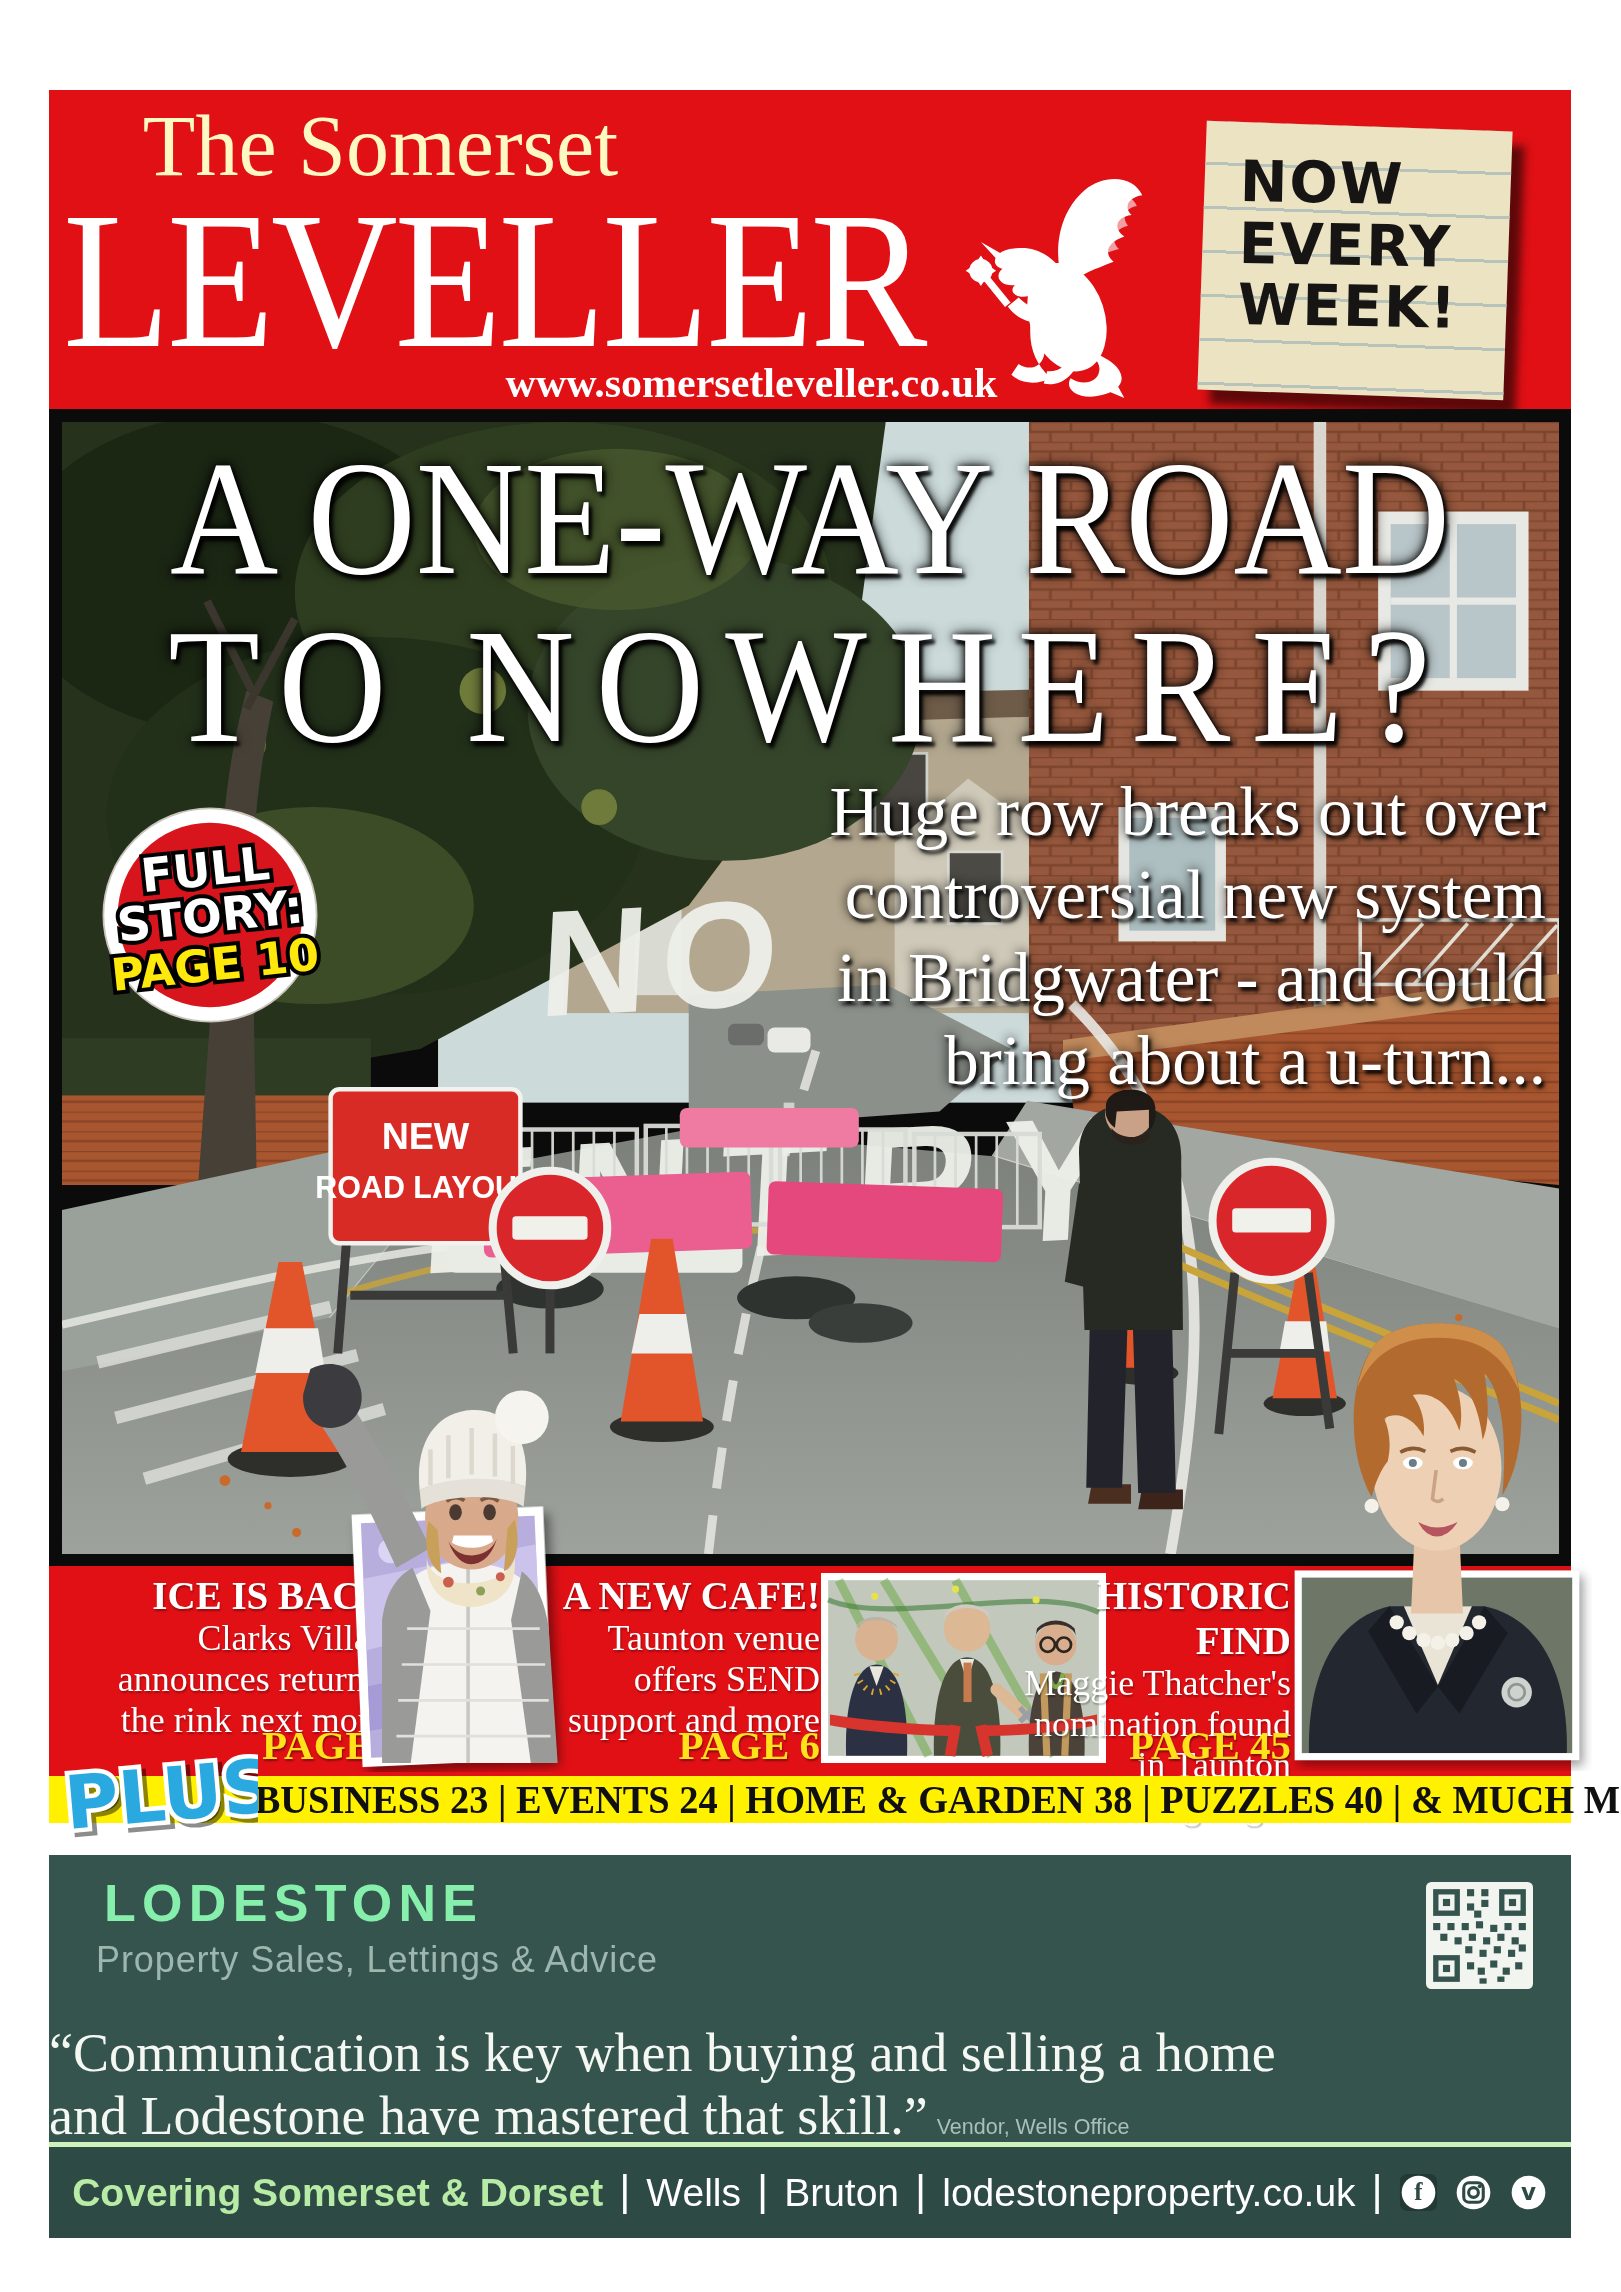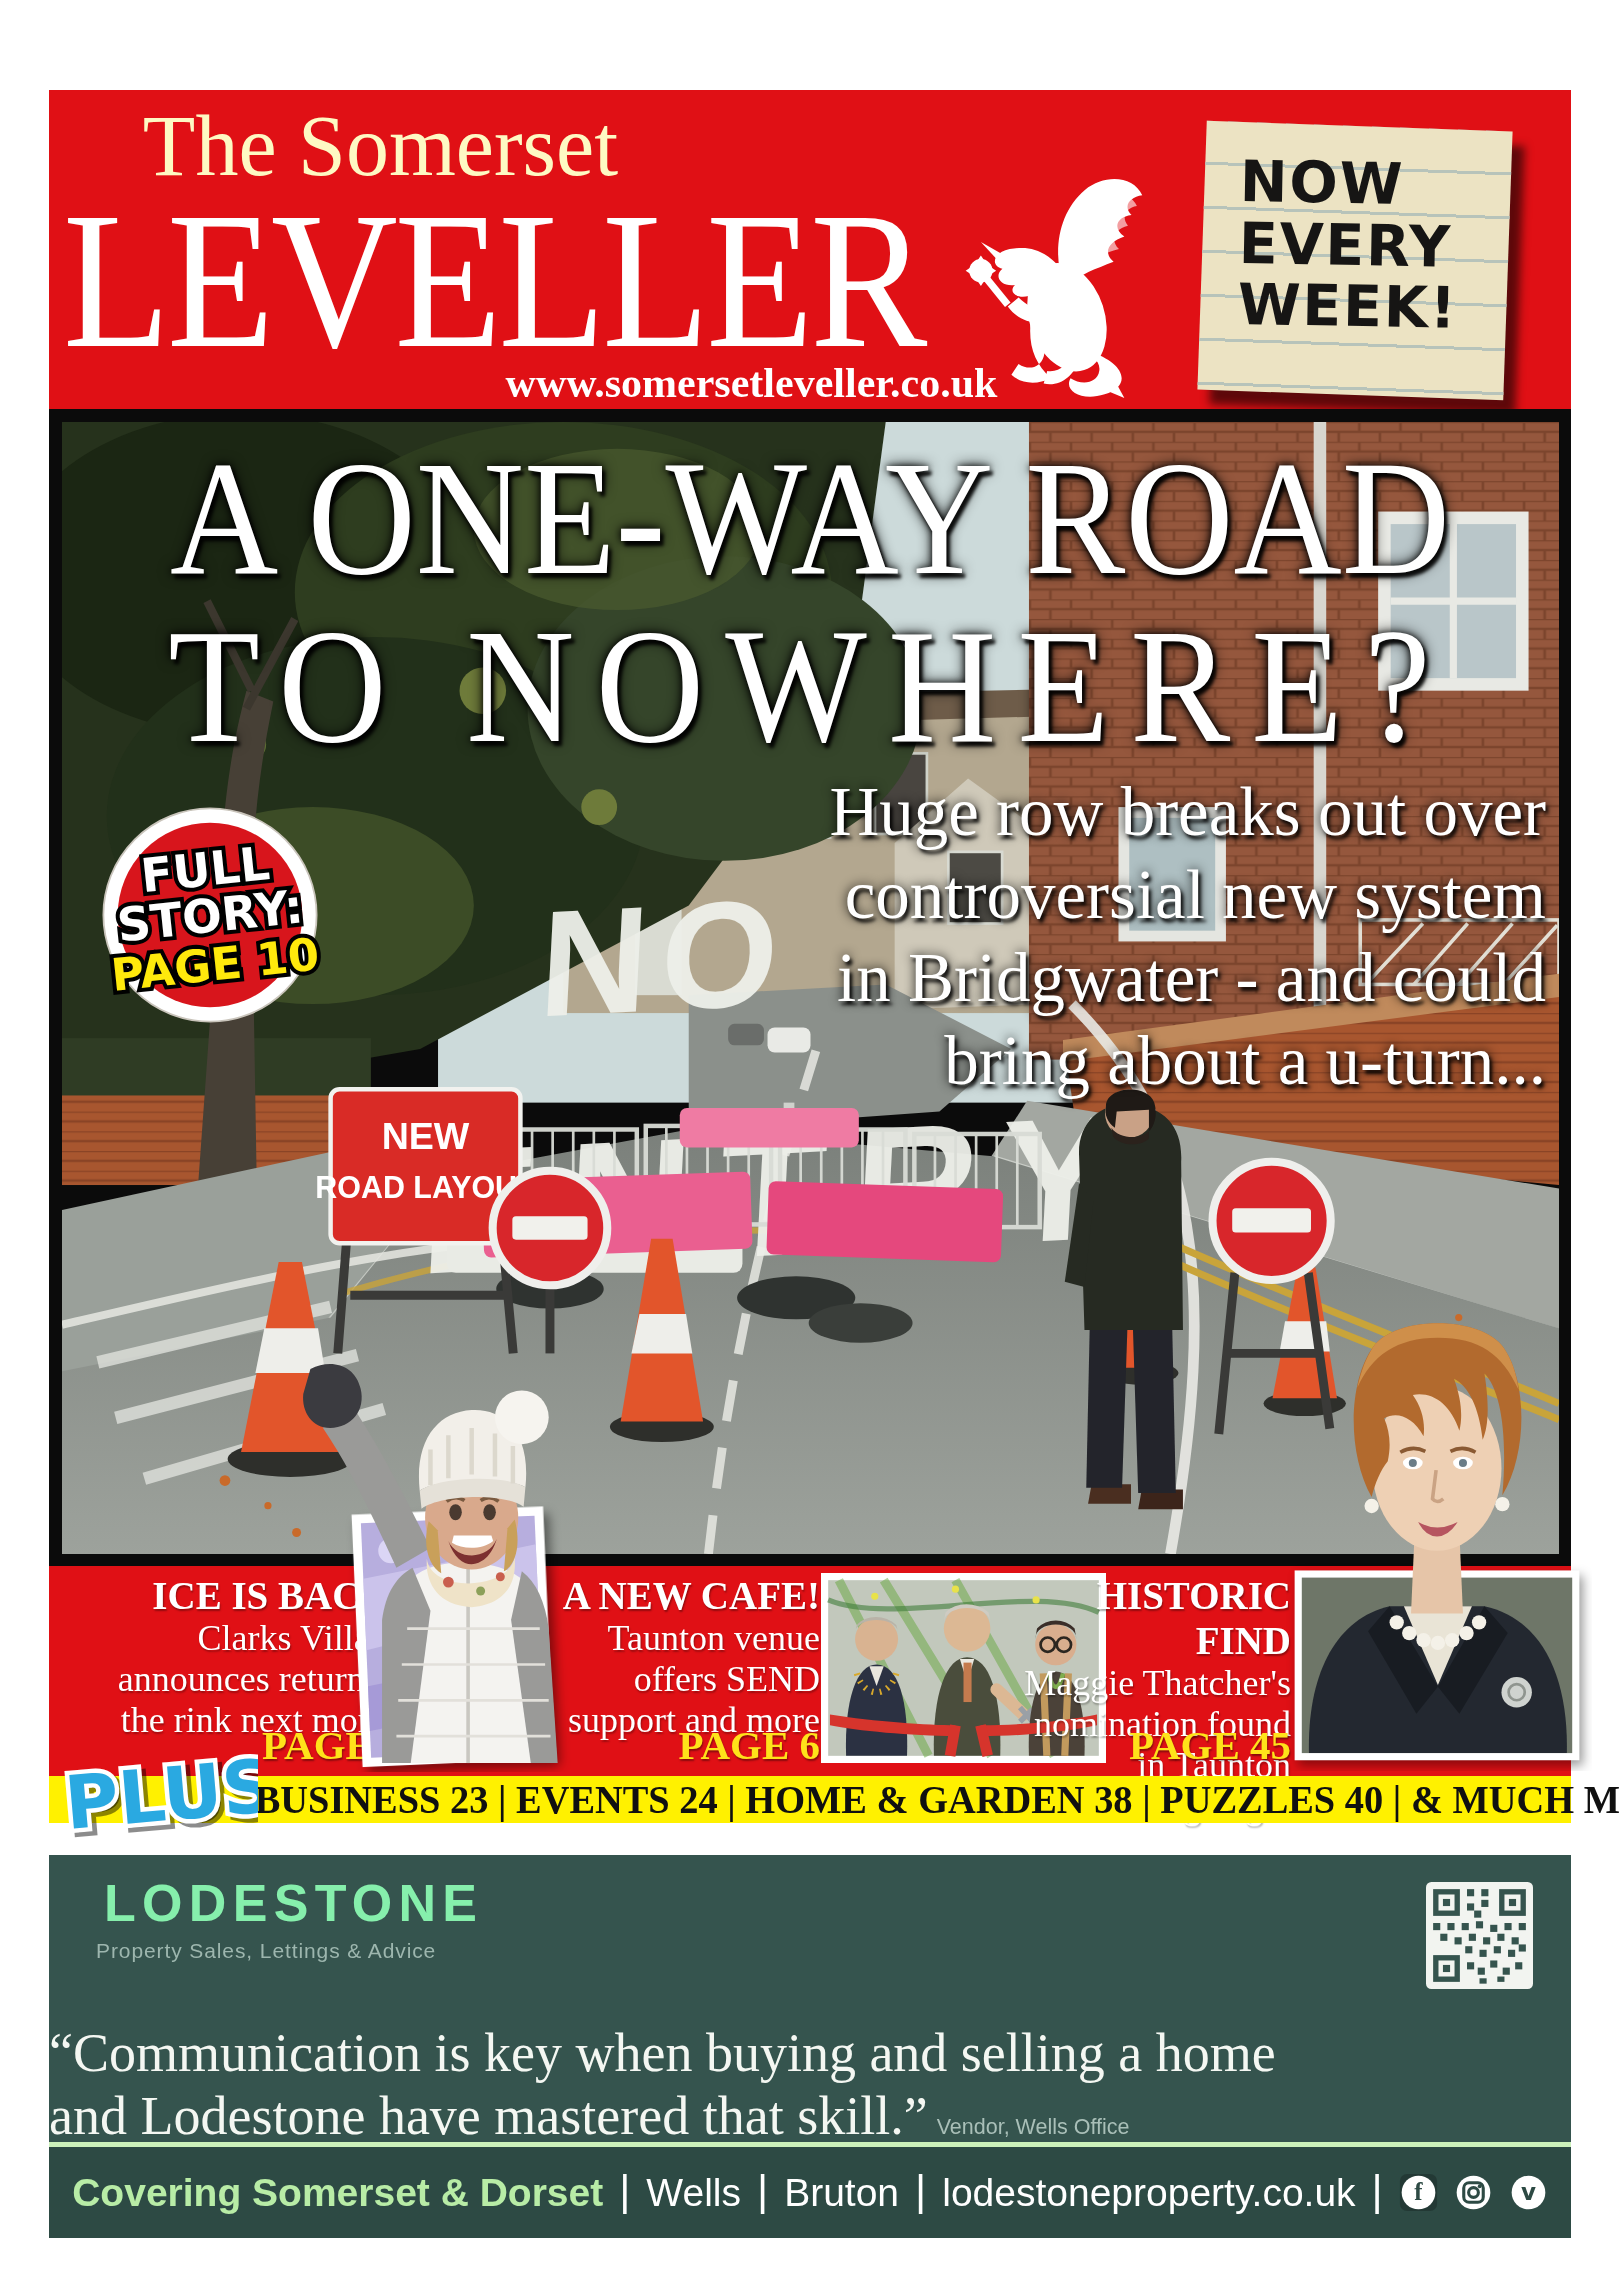--- a/index.html
+++ b/index.html
@@ -64,21 +64,21 @@
   .plusitems{position:absolute;left:179px;right:9px;top:0;height:47px;line-height:48px;
              text-align:center;font-size:40px;font-weight:bold;color:#101010;
              transform:scaleX(.96);transform-origin:center;white-space:nowrap;}
   .plusword{position:absolute;left:52px;top:1744px;width:206px;height:99px;z-index:7;}
 
   
   .ad{left:49px;top:1855px;width:1522px;height:383px;background:#35544e;
       font-family:"Liberation Sans",sans-serif;}
   .ad-logo{position:absolute;left:45px;top:18px;color:#86efac;font-size:52px;font-weight:bold;
            letter-spacing:6.3px;margin-left:10px;}
-  .ad-tag{position:absolute;left:47px;top:84px;color:#9db6ae;font-size:21px;letter-spacing:0.9px;}
+  .ad-tag{position:absolute;left:47px;top:84px;color:#9db6ae;font-size:36px;letter-spacing:0.9px;}
   .qr{position:absolute;right:38px;top:27px;width:107px;height:107px;}
   .quote{position:absolute;left:0;top:167px;width:1522px;color:#f4f7f2;
          font-family:"Liberation Serif",serif;font-size:54px;line-height:63px;}
   .attr{font-size:21.5px;color:#a9bfb8;font-family:"Liberation Sans",sans-serif;margin-left:9px;}
   .ad-sep{position:absolute;left:0;top:287px;width:1522px;height:5.4px;background:#cdf2bb;}
   .ad-footer{position:absolute;left:0;top:292px;width:1522px;height:91px;background:#2d4a44;}
   .foot-row{position:absolute;left:0;top:0;width:100%;height:100%;display:flex;align-items:center;
             justify-content:center;gap:16px;font-size:39px;color:#fff;white-space:nowrap;}
   .covering{color:#b8eca6;font-weight:bold;}
   .fsep{font-weight:300;font-size:43px;transform:translateY(-1.8px);}

